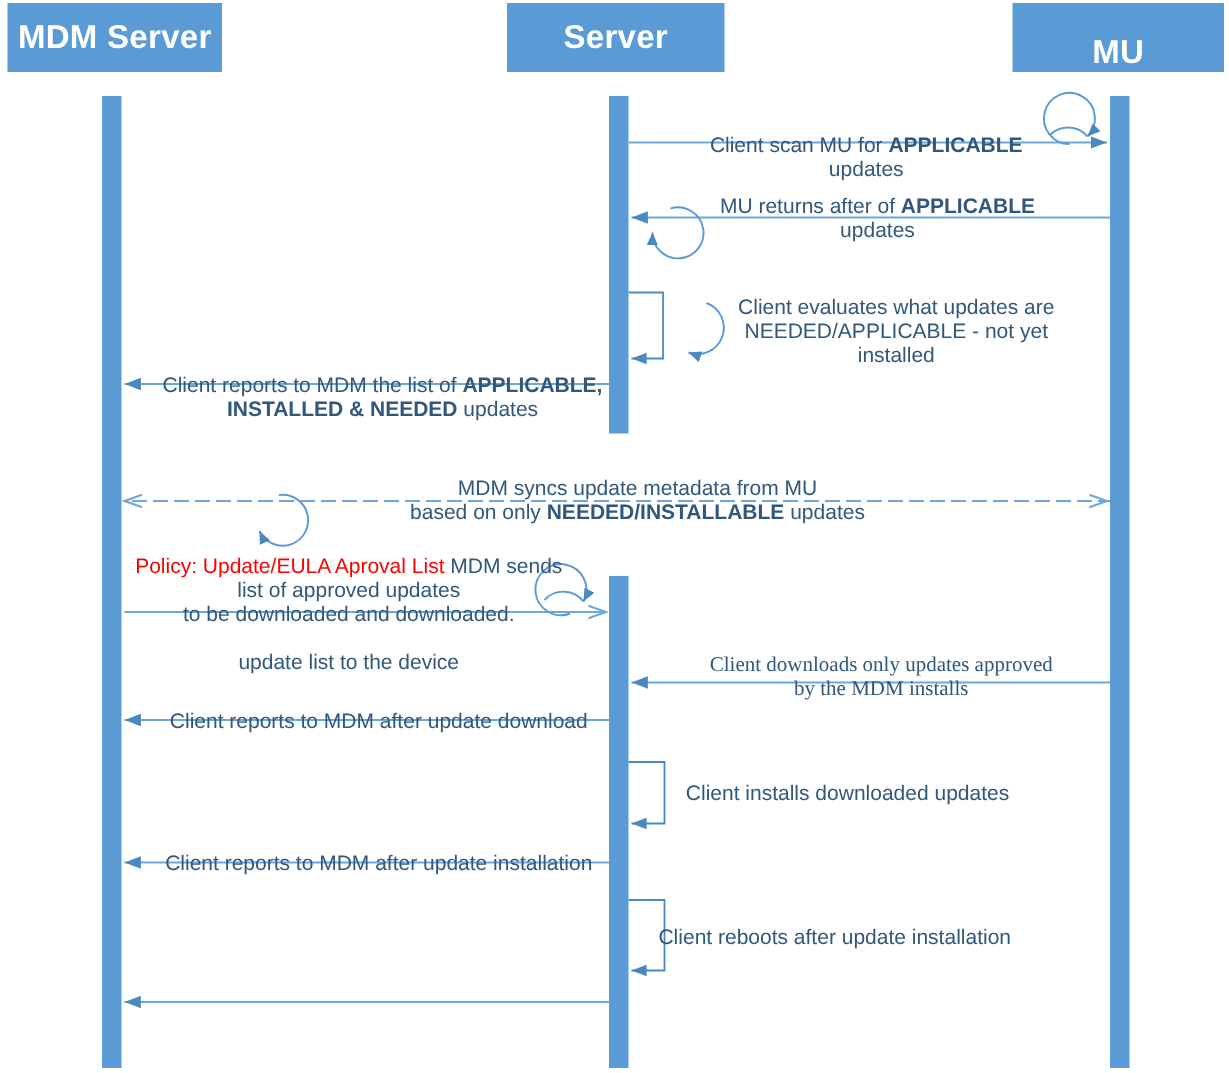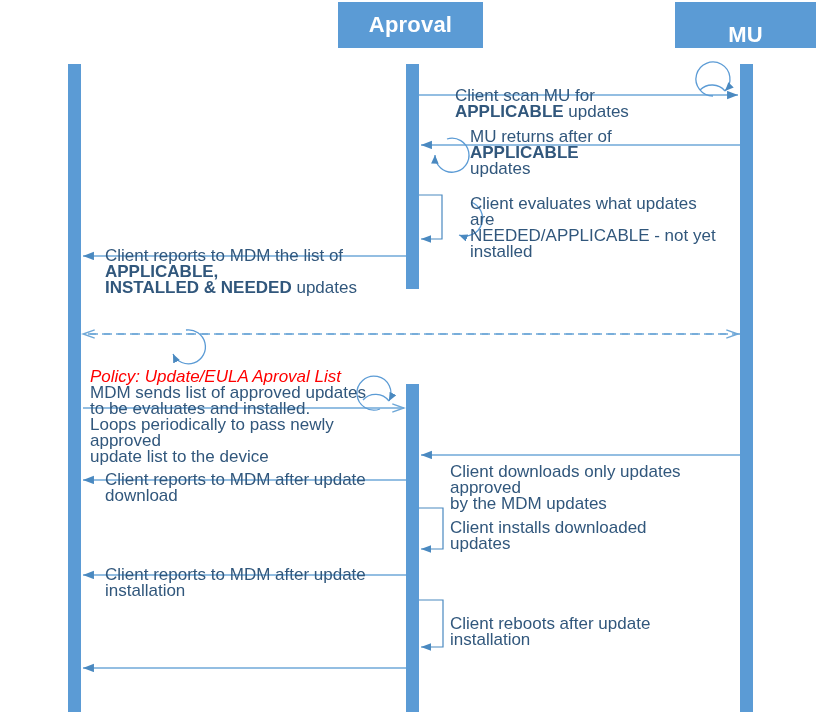--- a/index.html
+++ b/index.html
@@ -35,39 +35,41 @@
     color: #ffffff;
     font-weight: bold;
     font-size: 22px;
     letter-spacing: 0.2px;
     font-family: "Liberation Sans", sans-serif;
     white-space: nowrap;
   }
   .msg {
     position: absolute;
     color: #31577C;
-    font-size: 17px;
+    font-size: 14px;
     line-height: 16px;
-    text-align: left;
+    text-align: center;
     font-family: "Liberation Sans", sans-serif;
   }
   .msg b { font-weight: bold; }
   .msg .policy {
     color: #FF0000;
     font-weight: normal;
-    font-style: italic;
   }
 </style>
 </head>
 <body>
 
 <div id="diagram-root">
 
+  <div class="actor-box" style="left:5px; top:2px; width:143px; height:46px;">
+    <span class="actor-label">MDM Server</span>
+  </div>
   <div class="actor-box" style="left:338px; top:2px; width:145px; height:46px;">
-    <span class="actor-label">Aproval</span>
+    <span class="actor-label">Server</span>
   </div>
   <div class="actor-box" style="left:675px; top:2px; width:141px; height:46px;align-items:flex-end;">
     <span class="actor-label">MU</span>
   </div>
 
   <svg class="layer" viewBox="0 0 819 715">
     <defs>
       <marker id="ah-solid" markerWidth="9" markerHeight="9" refX="8.4" refY="3.2" orient="auto" markerUnits="strokeWidth">
         <path d="M0,0 L8.4,3.2 L0,6.4 z" fill="#4A89C0"></path>
       </marker>
@@ -120,30 +122,31 @@
   </svg>
 
   <div class="msg" style="left:455px; top:88px; width:245px;"><span>Client scan MU for </span><b>APPLICABLE</b><span> updates</span></div>
 
   <div class="msg" style="left:470px; top:129px; width:230px;"><span>MU returns after of </span><b>APPLICABLE</b><br><span>updates</span></div>
 
   <div class="msg" style="left:105px; top:248px; width:300px;"><span>Client reports to MDM the list of </span><b>APPLICABLE,</b><br><b>INSTALLED &amp; NEEDED</b><span> updates</span></div>
 
   <div class="msg" style="left:470px; top:196px; width:255px;"><span>Client evaluates what updates are</span><br><span>NEEDED/APPLICABLE - not yet installed</span></div>
 
+  <div class="msg" style="left:260px; top:317px; width:330px;"><span>MDM syncs update metadata from MU</span><br><span>based on only </span><b>NEEDED/INSTALLABLE</b><span> updates</span></div>
 
   <div class="msg" style="left:90px; top:369px; width:285px;">
     <span class="policy">Policy: Update/EULA Aproval List</span>
-    <span><span>MDM sends list of approved updates</span><br><span>to be evaluates and installed.</span><br><span>Loops periodically to pass newly approved</span><br><span>update list to the device</span></span>
+    <span><span>MDM sends list of approved updates</span><br><span>to be downloaded and downloaded.</span><br><br><span>update list to the device</span></span>
   </div>
 
-  <div class="msg" style="left:450px; top:464px; width:275px;"><span>Client downloads only updates approved</span><br><span>by the MDM updates</span></div>
+  <div class="msg" style="left:450px; top:436px; width:275px;font-family:Liberation Serif, serif;"><span>Client downloads only updates approved</span><br><span>by the MDM installs</span></div>
 
   <div class="msg" style="left:450px; top:520px; width:230px;"><span>Client installs downloaded updates</span></div>
 
   <div class="msg" style="left:105px; top:472px; width:295px;"><span>Client reports to MDM after update download</span></div>
 
   <div class="msg" style="left:105px; top:567px; width:295px;"><span>Client reports to MDM after update installation</span></div>
 
-  <div class="msg" style="left:450px; top:616px; width:245px;"><span>Client reboots after update installation</span></div>
+  <div class="msg" style="left:434px; top:616px; width:245px;"><span>Client reboots after update installation</span></div>
 
 
 </div>
 
 </body></html>

